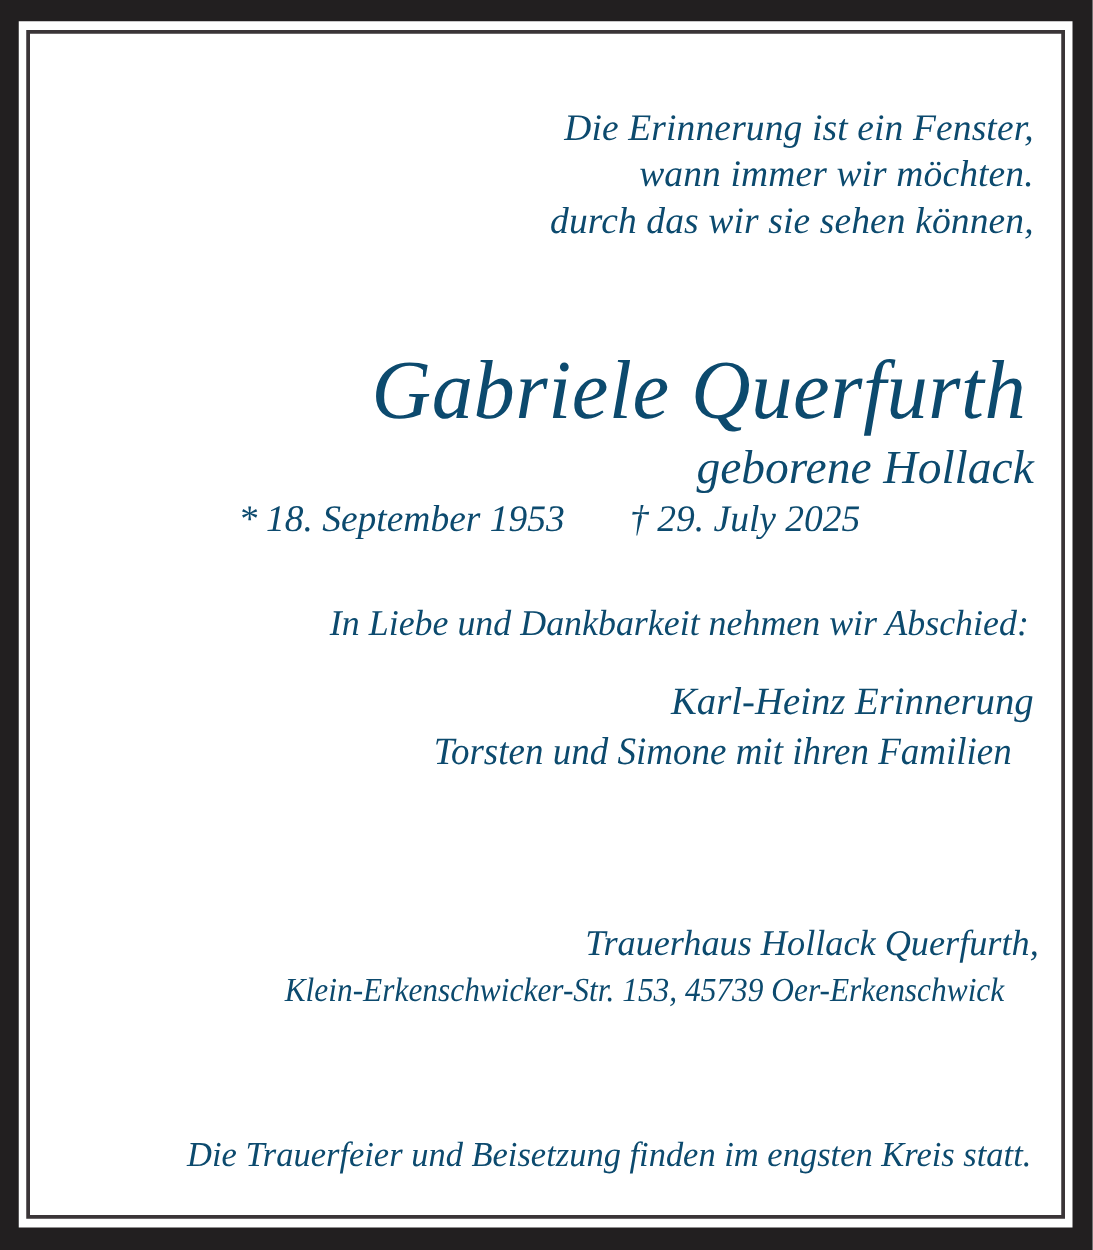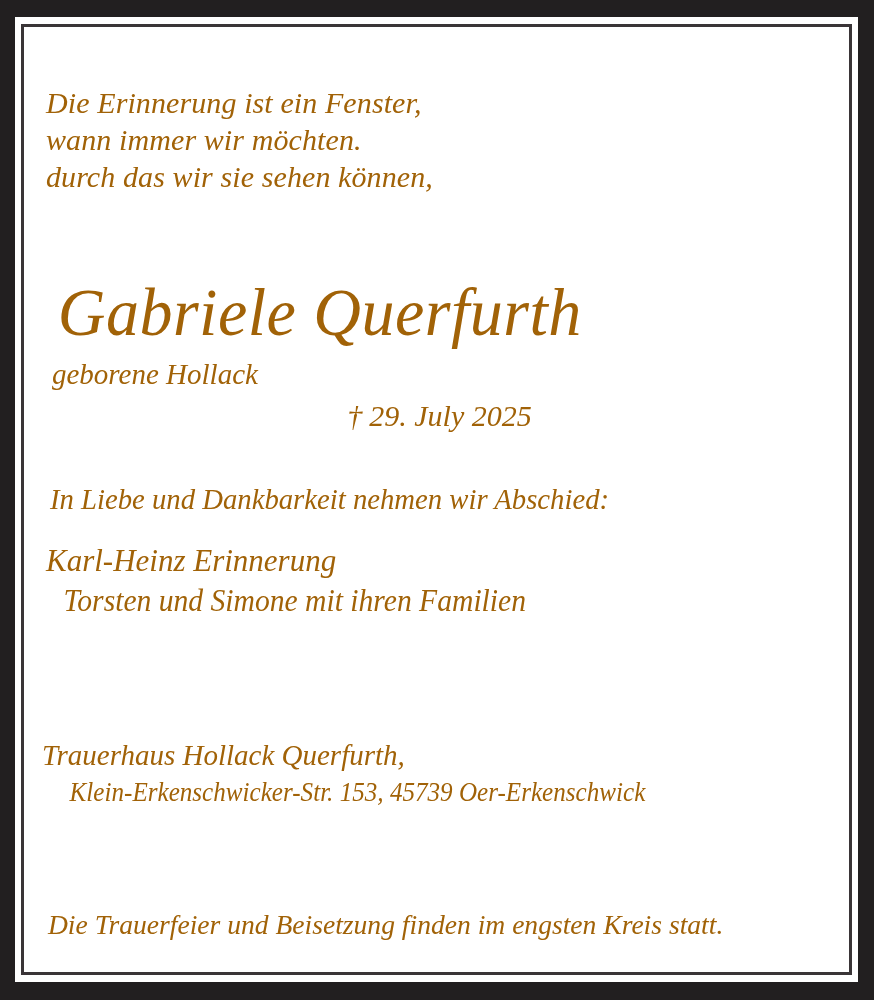--- a/index.html
+++ b/index.html
@@ -43,22 +43,22 @@
     overflow: hidden;
   }
 
   .notice-body {
     position: absolute;
     left: 0;
     right: 0;
     top: 0;
     bottom: 0;
     padding: 0 22px;
-    text-align: left;
-    color: #a16207;
+    text-align: right;
+    color: #0c4a6e;
   }
 
   
   .quote {
     position: absolute;
     left: 22px;
     right: 22px;
     top: 57px;
   }
   .quote-line {
@@ -79,21 +79,21 @@
   .deceased-name {
     font-style: italic;
     font-size: 67px;
     line-height: 80px;
     letter-spacing: 0.5px;
     white-space: nowrap;
     transform: scaleX(0.985);
   }
   .maiden-name {
     font-style: italic;
-    font-size: 29px;
+    font-size: 38px;
     line-height: 36px;
     margin-top: 4px;
     white-space: nowrap;
   }
 
   
   .dates {
     display: flex;
     justify-content: center;
     align-items: baseline;
@@ -182,20 +182,23 @@
         <div class="quote">
           <div class="quote-line">Die Erinnerung ist ein Fenster,</div>
           <div class="quote-line">wann immer wir möchten.</div>
           <div class="quote-line">durch das wir sie sehen können,</div>
         </div>
 
         <div class="name-block">
           <div class="deceased-name">Gabriele Querfurth</div>
           <div class="maiden-name">geborene Hollack</div>
           <div class="dates">
+            <span class="date-item">
+              <span class="date-sym">*</span><span>18. September 1953</span>
+            </span>
             <span class="date-item">
               <span class="date-sym">†</span><span>29. July 2025</span>
             </span>
           </div>
         </div>
 
         <div class="mourn-block">
           <div class="mourn-intro">In Liebe und Dankbarkeit nehmen wir Abschied:</div>
           <div class="mourn-names">
             <div class="mourn-name">Karl-Heinz Erinnerung</div>

